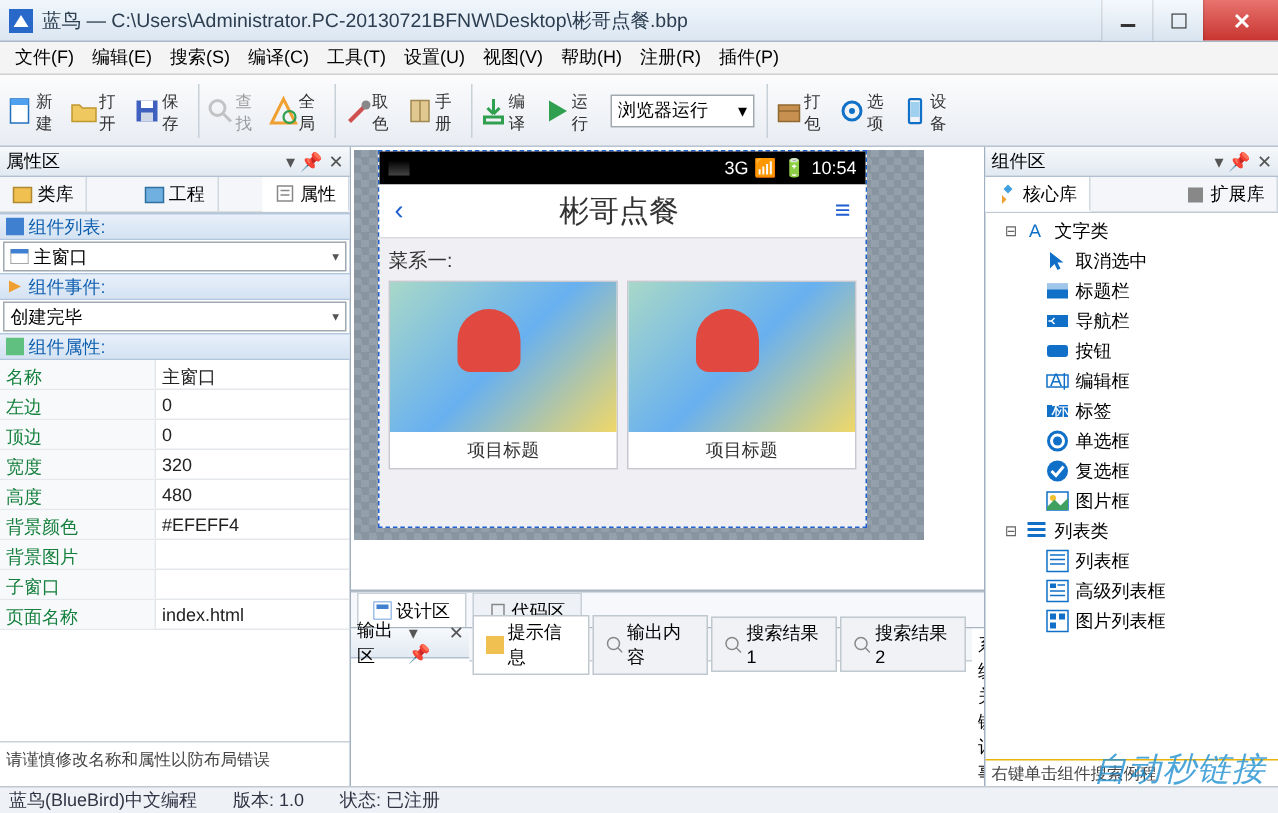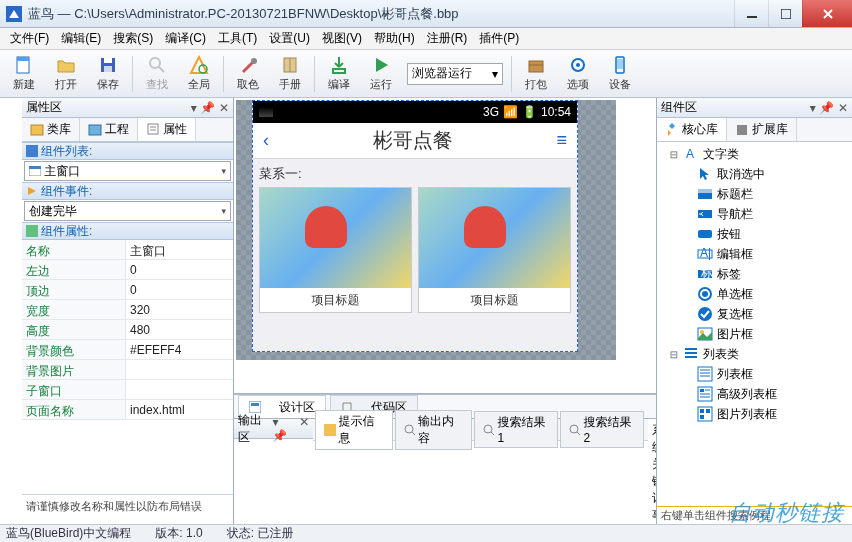--- a/index.html
+++ b/index.html
@@ -6,32 +6,32 @@
 body { width:852px; height:542px; background:#dce5ee; overflow:hidden; position:relative; }
 .titlebar { height:28px; background:linear-gradient(#f0f6fc,#dbe6f2); display:flex; align-items:center; border-bottom:1px solid #a9b8c8; }
 .title-icon { width:16px; height:16px; margin:0 6px; }
 .title-text { flex:1; color:#2c3e50; font-size:13px; white-space:nowrap; overflow:hidden; }
 .win-btns { display:flex; height:100%; }
 .win-btn { width:34px; display:flex; align-items:center; justify-content:center; border-left:1px solid rgba(0,0,0,0.1); background:linear-gradient(#f5f9fd,#d8e4f0); }
 .win-btn.close { width:50px; background:linear-gradient(#e8736f,#c83530); color:#fff; }
 .menubar { height:22px; background:#f4f4f4; display:flex; align-items:center; padding:0 4px; border-bottom:1px solid #d0d0d0; }
 .menu-item { padding:3px 6px; cursor:default; }
 .toolbar { height:48px; background:linear-gradient(#fcfcfd,#e8ecf2); display:flex; align-items:center; padding:0 4px; border-bottom:1px solid #b8c4d0; gap:2px; }
-.tb-btn { display:flex; flex-direction:column; align-items:center; justify-content:center; width:40px; height:44px; cursor:pointer; }
+.tb-btn { display:flex; flex-direction:row; align-items:center; justify-content:flex-start; width:40px; height:44px; cursor:pointer; }
 .tb-btn.disabled { opacity:0.45; }
 .tb-btn .ico { width:20px; height:20px; display:flex; align-items:center; justify-content:center; }
 .tb-btn .lbl { font-size:11px; margin-top:2px; color:#333; }
 .tb-sep { width:1px; height:36px; background:#c8d0d8; margin:0 2px; }
 .tb-combo { height:22px; width:96px; border:1px solid #a0a8b0; background:#fff; display:flex; align-items:center; padding:0 4px; margin:0 4px; }
 .tb-combo .dd { margin-left:auto; }
 .main { position:absolute; top:98px; left:0; right:0; bottom:18px; display:flex; }
-.left-panel { width:234px; background:#fff; display:flex; flex-direction:column; border-right:1px solid #a0b0c0;padding-left:22px; }
+.left-panel { width:234px; background:#fff; display:flex; flex-direction:column; border-right:1px solid #a0b0c0; }
 .panel-hdr { height:20px; background:linear-gradient(#f6f9fc,#e2e9f1); border-bottom:1px solid #b0c0d0; display:flex; align-items:center; padding:0 4px; font-size:12px; }
 .panel-hdr .hdr-ctrl { margin-left:auto; display:flex; gap:4px; font-size:10px; color:#555; }
-.tabstrip { height:24px; display:flex; background:#f4f6f9; border-bottom:1px solid #c0c8d0; }
+.tabstrip { height:24px; display:flex; background:#f4f6f9; border-bottom:1px solid #c0c8d0;justify-content:space-between; }
 .tabstrip .tab { display:flex; align-items:center; gap:3px; padding:3px 8px; border-right:1px solid #d0d8e0; cursor:pointer; }
 .tabstrip .tab.active { background:#fff; border-bottom:1px solid #fff; }
 .section-hdr { height:18px; background:linear-gradient(#e8f0fa,#d4e2f2); border-top:1px solid #b0c6de; border-bottom:1px solid #b0c6de; display:flex; align-items:center; padding:0 4px; font-size:11px; color:#1060b0; }
 .section-hdr .sicon { width:12px; height:12px; margin-right:3px; }
 .combo-row { height:22px; display:flex; align-items:center; padding:2px; }
 .combo { flex:1; height:20px; border:1px solid #a0a8b0; background:#fff; display:flex; align-items:center; padding:0 4px; }
 .combo .dd { margin-left:auto; font-size:9px; color:#555; }
 .prop-table { flex:1; overflow:hidden; }
 .prop-row { display:flex; height:20px; border-bottom:1px solid #e4e8ec; }
 .prop-row .k { width:104px; padding:3px 4px; background:#f8f9fb; border-right:1px solid #e4e8ec; color:#15803d; }
@@ -49,21 +49,21 @@
 .phone-nav .ptitle { flex:1; text-align:center; font-size:20px; color:#333; }
 .phone-nav .menu { color:#2060d0; font-size:18px; }
 .phone-body { padding:4px 6px; }
 .cat-lbl { font-size:13px; color:#333; margin:2px 0 4px; }
 .cards { display:flex; gap:6px; }
 .card { flex:1; border:1px solid #c8c8d0; background:#fff; }
 .card-img { height:100px; background:linear-gradient(135deg,#a8d8c8 0%,#68b0f0 50%,#f0d868 100%); position:relative; }
 .card-img::after { content:""; position:absolute; left:30%; top:18%; width:42px; height:42px; background:#e04840; border-radius:50% 50% 20% 20%; }
 .card-cap { height:24px; display:flex; align-items:center; justify-content:center; font-size:12px; color:#333; }
 .bottom-tabbar { height:24px; border-top:1px solid #b0bcc8; display:flex; align-items:center; background:#f6f8fb; }
-.bottom-tabbar .tab { display:flex; align-items:center; gap:18px; padding:3px 10px; border:1px solid #c8d0d8; border-bottom:none; background:#fff; margin-left:4px; }
+.bottom-tabbar .tab { display:flex; align-items:center; gap:3px; padding:3px 10px; border:1px solid #c8d0d8; border-bottom:none; background:#fff; margin-left:4px; }
 .bottom-tabbar .tab.inactive { background:#eef1f5; }
 .output-panel { height:106px; display:flex; flex-direction:row; border-top:1px solid #a8b4c0; }
 .out-tabs { height:22px; display:flex; align-items:center; background:#f4f6f9; border-bottom:1px solid #c8d0d8; padding:0 2px; }
 .out-tabs .tab { display:flex; align-items:center; gap:3px; padding:2px 8px; border:1px solid #c0c8d0; background:#fff; margin-right:2px; }
 .out-tabs .tab.inactive { background:#f0f2f5; }
 .out-body { flex:1; background:#fff; padding:3px 4px; font-size:12px; overflow:hidden; }
 .right-panel { width:196px; background:#fff; display:flex; flex-direction:column; border-left:1px solid #a0b0c0; }
 .tree { flex:1; overflow:auto; padding:2px 4px; }
 .tree-row { display:flex; align-items:center; height:20px; gap:4px; cursor:pointer; }
 .tree-row.lv1 { padding-left:8px; }

